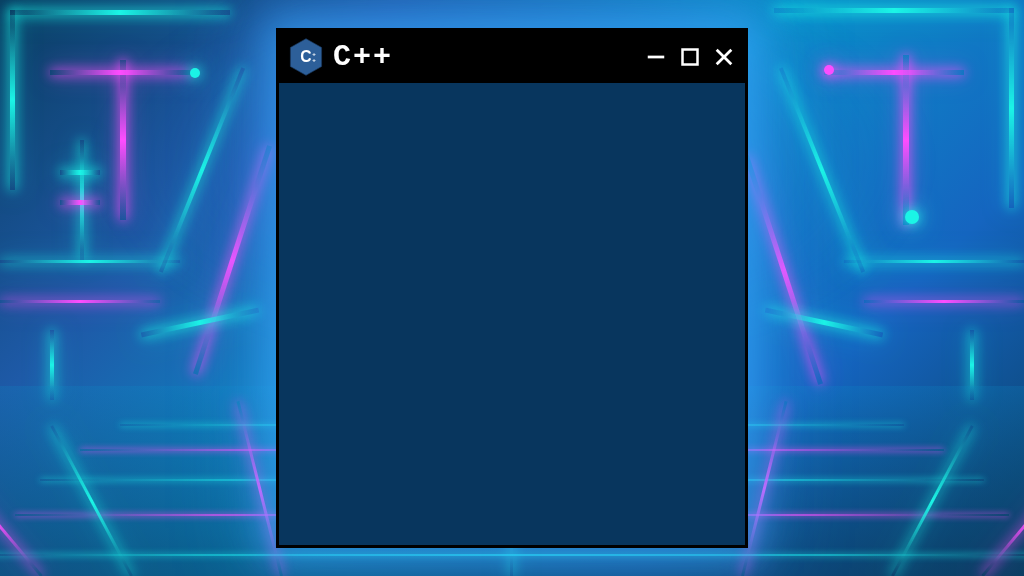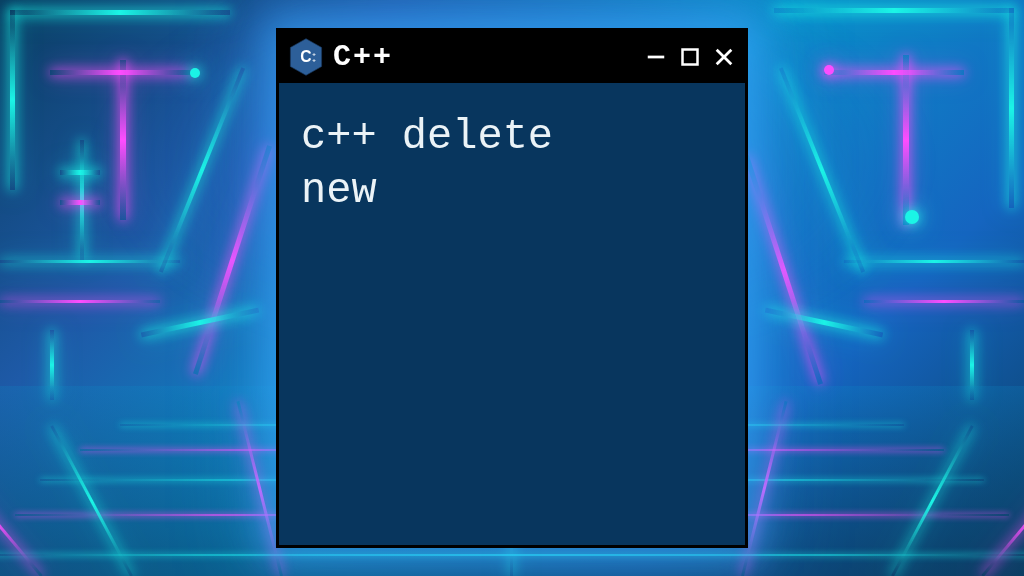--- a/index.html
+++ b/index.html
@@ -199,15 +199,13 @@
           </svg>
       </div>
       <div class="win-ctrl" title="close">
         <svg viewBox="0 0 24 24" width="22" height="22">
           <line x1="4" y1="4" x2="20" y2="20" stroke="#fff" stroke-width="3"></line>
           <line x1="20" y1="4" x2="4" y2="20" stroke="#fff" stroke-width="3"></line>
         </svg>
       </div>
     </div>
   </div>
-  <div class="content"><span>c++ delete</span>
-<span>new</span></div>
 </div>
 
 </body></html>

